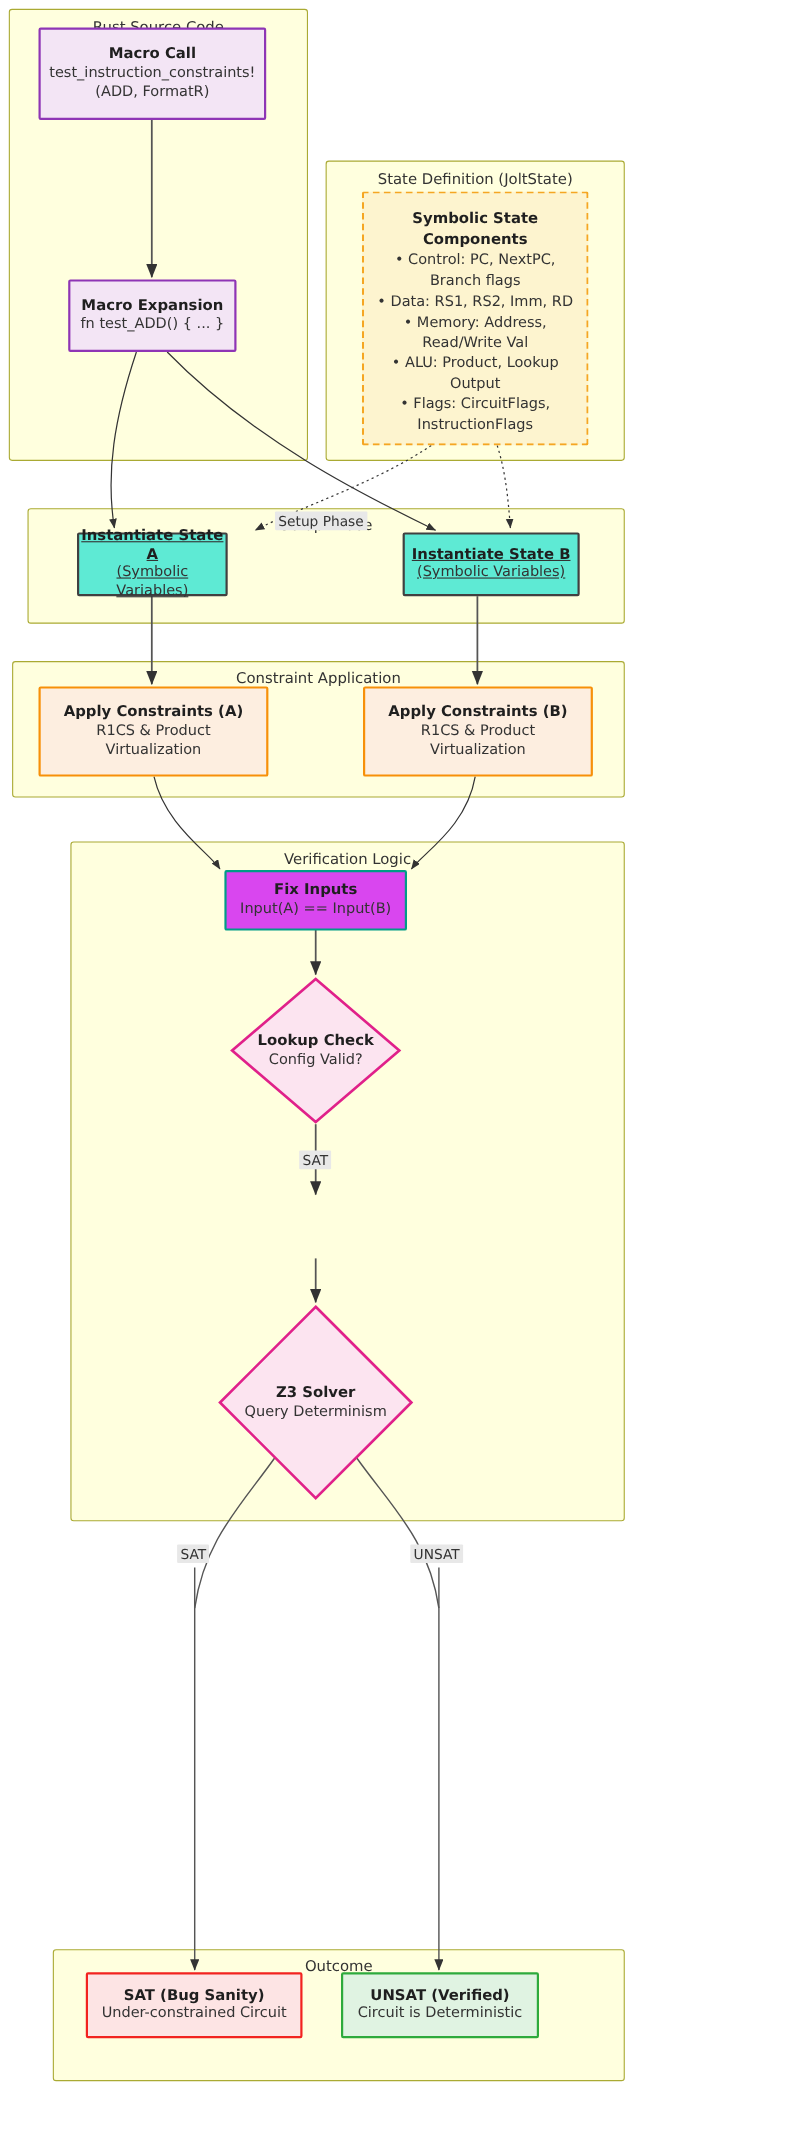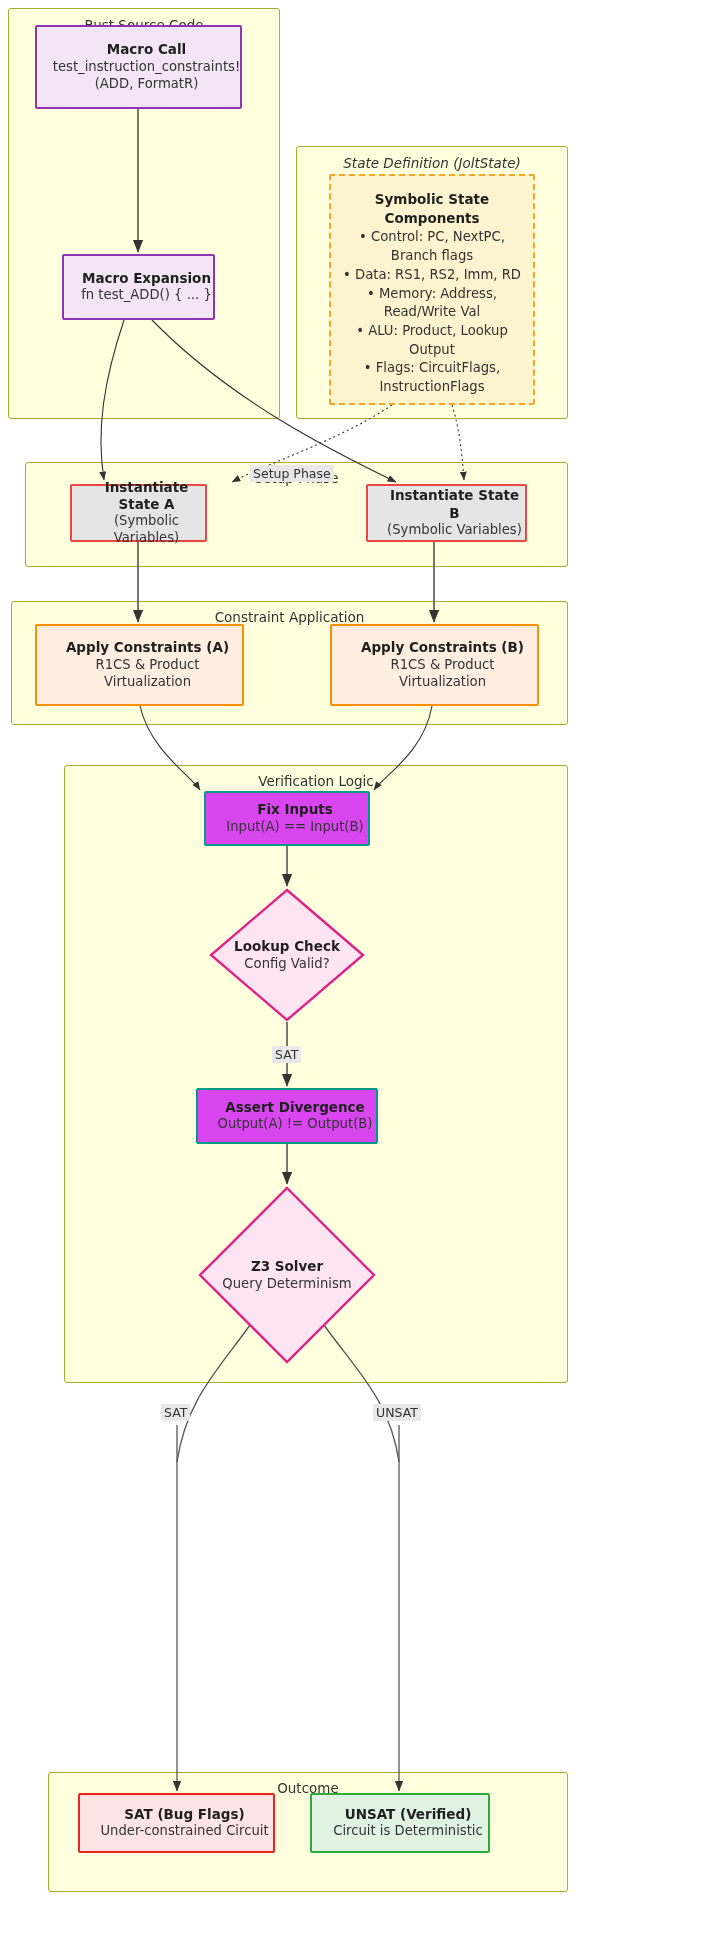--- a/index.html
+++ b/index.html
@@ -32,28 +32,27 @@
   .node{
     position:absolute;
     box-sizing:border-box;
     display:flex;
     flex-direction:column;
     align-items:center;
     justify-content:center;
     border-radius:2px;
     text-align:center;
     line-height:1.28;
-    padding-left:16px;
   }
   .node .t1{font-weight:bold;font-size:13.5px;color:#1f1f1f;}
   .node .t2{font-size:13.2px;color:#333333;}
   .node .t3{font-size:13.2px;color:#333333;}
 
   .n-purple{background:#f3e5f5;border:2px solid #8e35b5;}
-  .n-blue{background:#e5e5e5;border:2px solid #ef4444;}
+  .n-blue{background:#5eead4;border:2px solid #404040;text-decoration:underline;}
   .n-orange{background:#fdeee0;border:2px solid #f79009;}
   .n-teal{background:#d946ef;border:2px solid #009b87;}
   .n-red{background:#fde4e4;border:2px solid #f2231f;}
   .n-green{background:#e0f3e2;border:2px solid #2eaa3c;}
 
   
   .n-note{
     background:#fdf4cf;border:2px dashed #f5a623;border-radius:2px;
     position:absolute;box-sizing:border-box;
     display:flex;flex-direction:column;align-items:center;justify-content:flex-start;
@@ -87,21 +86,21 @@
 </head>
 <body>
 
 <div id="canvas">
 
   <div class="subgraph" style="left:8px;top:8px;width:272px;height:411px;">
     <div class="subgraph-title" style="top:8px;">Rust Source Code</div>
   </div>
 
   <div class="subgraph" style="left:296px;top:146px;width:272px;height:273px;">
-    <div class="subgraph-title" style="top:8px;font-style:italic;">State Definition (JoltState)</div>
+    <div class="subgraph-title" style="top:8px;">State Definition (JoltState)</div>
   </div>
 
   <div class="subgraph" style="left:25px;top:462px;width:543px;height:105px;">
     <div class="subgraph-title" style="top:7px;">Setup Phase</div>
   </div>
 
   <div class="subgraph" style="left:11px;top:601px;width:557px;height:124px;">
     <div class="subgraph-title" style="top:7px;">Constraint Application</div>
   </div>
 
@@ -213,40 +212,36 @@
       <polygon points="78,2 154,67 78,132 2,67" fill="#fce4f0" stroke="#e0218a" stroke-width="2.4"></polygon>
     </svg>
     <div class="dlabel">
       <span class="t1">Lookup Check</span>
       <span class="t2">Config Valid?</span>
     </div>
   </div>
 
   <div class="edge-label" style="left:272px;top:1046px;">SAT</div>
 
-  <div class="node n-teal" style="left:196px;top:1088px;width:182px;height:56px;">
-    <span class="t1">Assert Divergence</span>
-    <span class="t2">Output(A) != Output(B)</span>
-  </div>
 
   <div class="diamond" style="left:198px;top:1186px;width:178px;height:178px;text-decoration:underline;">
     <svg class="shape" viewBox="0 0 178 178" preserveAspectRatio="none">
       <polygon points="89,2 176,89 89,176 2,89" fill="#fce4f0" stroke="#e0218a" stroke-width="2.4"></polygon>
     </svg>
     <div class="dlabel">
       <span class="t1">Z3 Solver</span>
       <span class="t2">Query Determinism</span>
     </div>
   </div>
 
   <div class="edge-label" style="left:161px;top:1404px;">SAT</div>
   <div class="edge-label" style="left:373px;top:1404px;">UNSAT</div>
 
   <div class="node n-red" style="left:78px;top:1793px;width:197px;height:60px;">
-    <span class="t1">SAT (Bug Flags)</span>
+    <span class="t1">SAT (Bug Sanity)</span>
     <span class="t2">Under-constrained Circuit</span>
   </div>
 
   <div class="node n-green" style="left:310px;top:1793px;width:180px;height:60px;">
     <span class="t1">UNSAT (Verified)</span>
     <span class="t2">Circuit is Deterministic</span>
   </div>
 
 </div>
 

